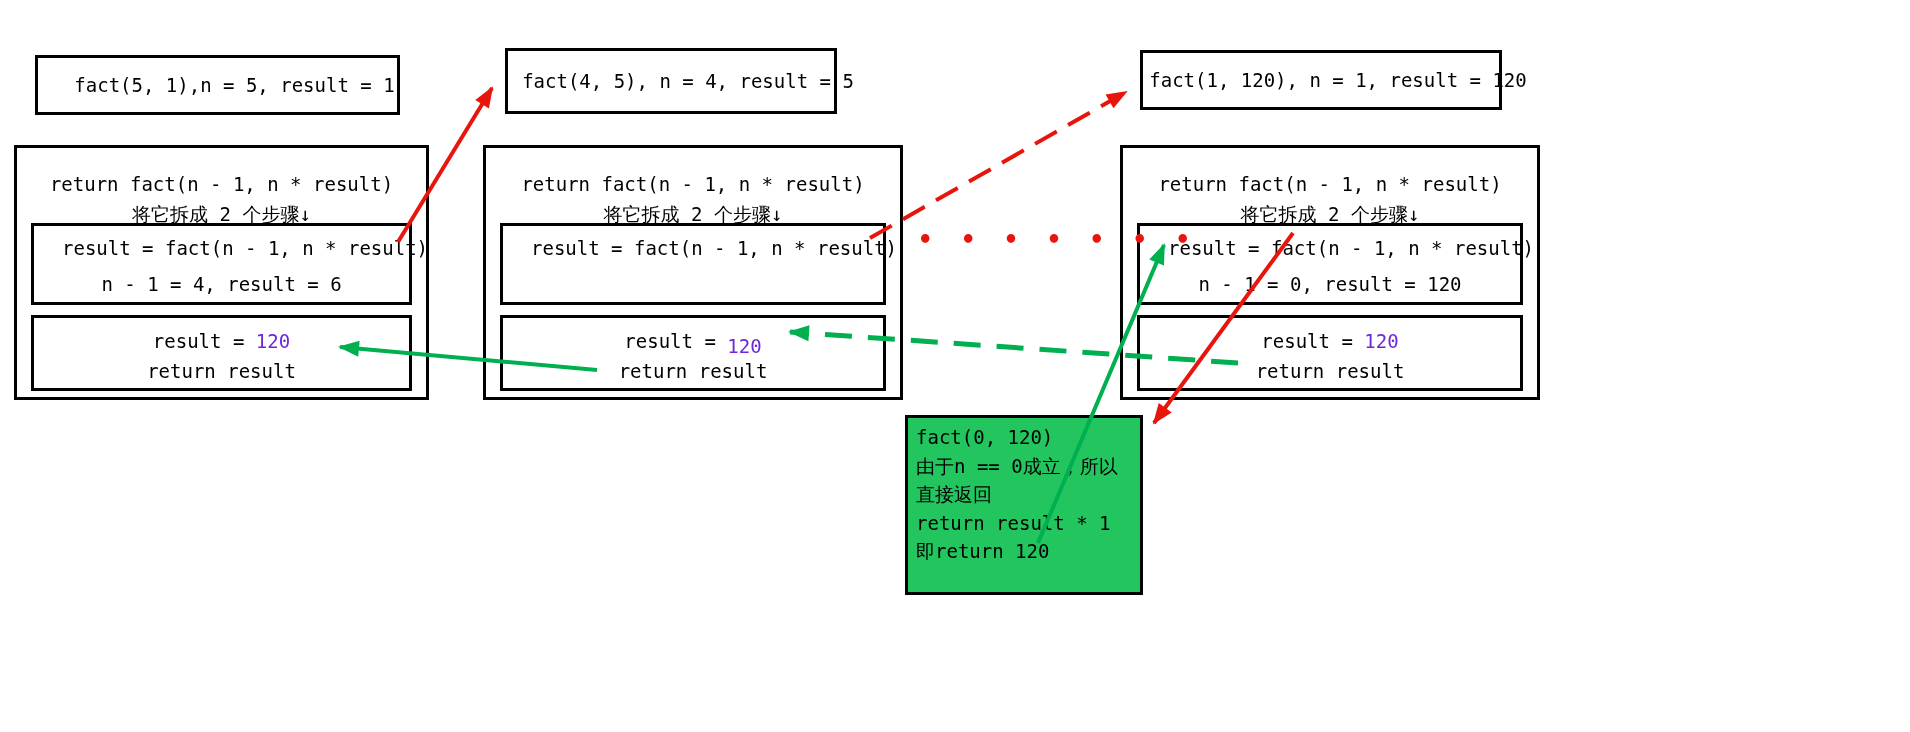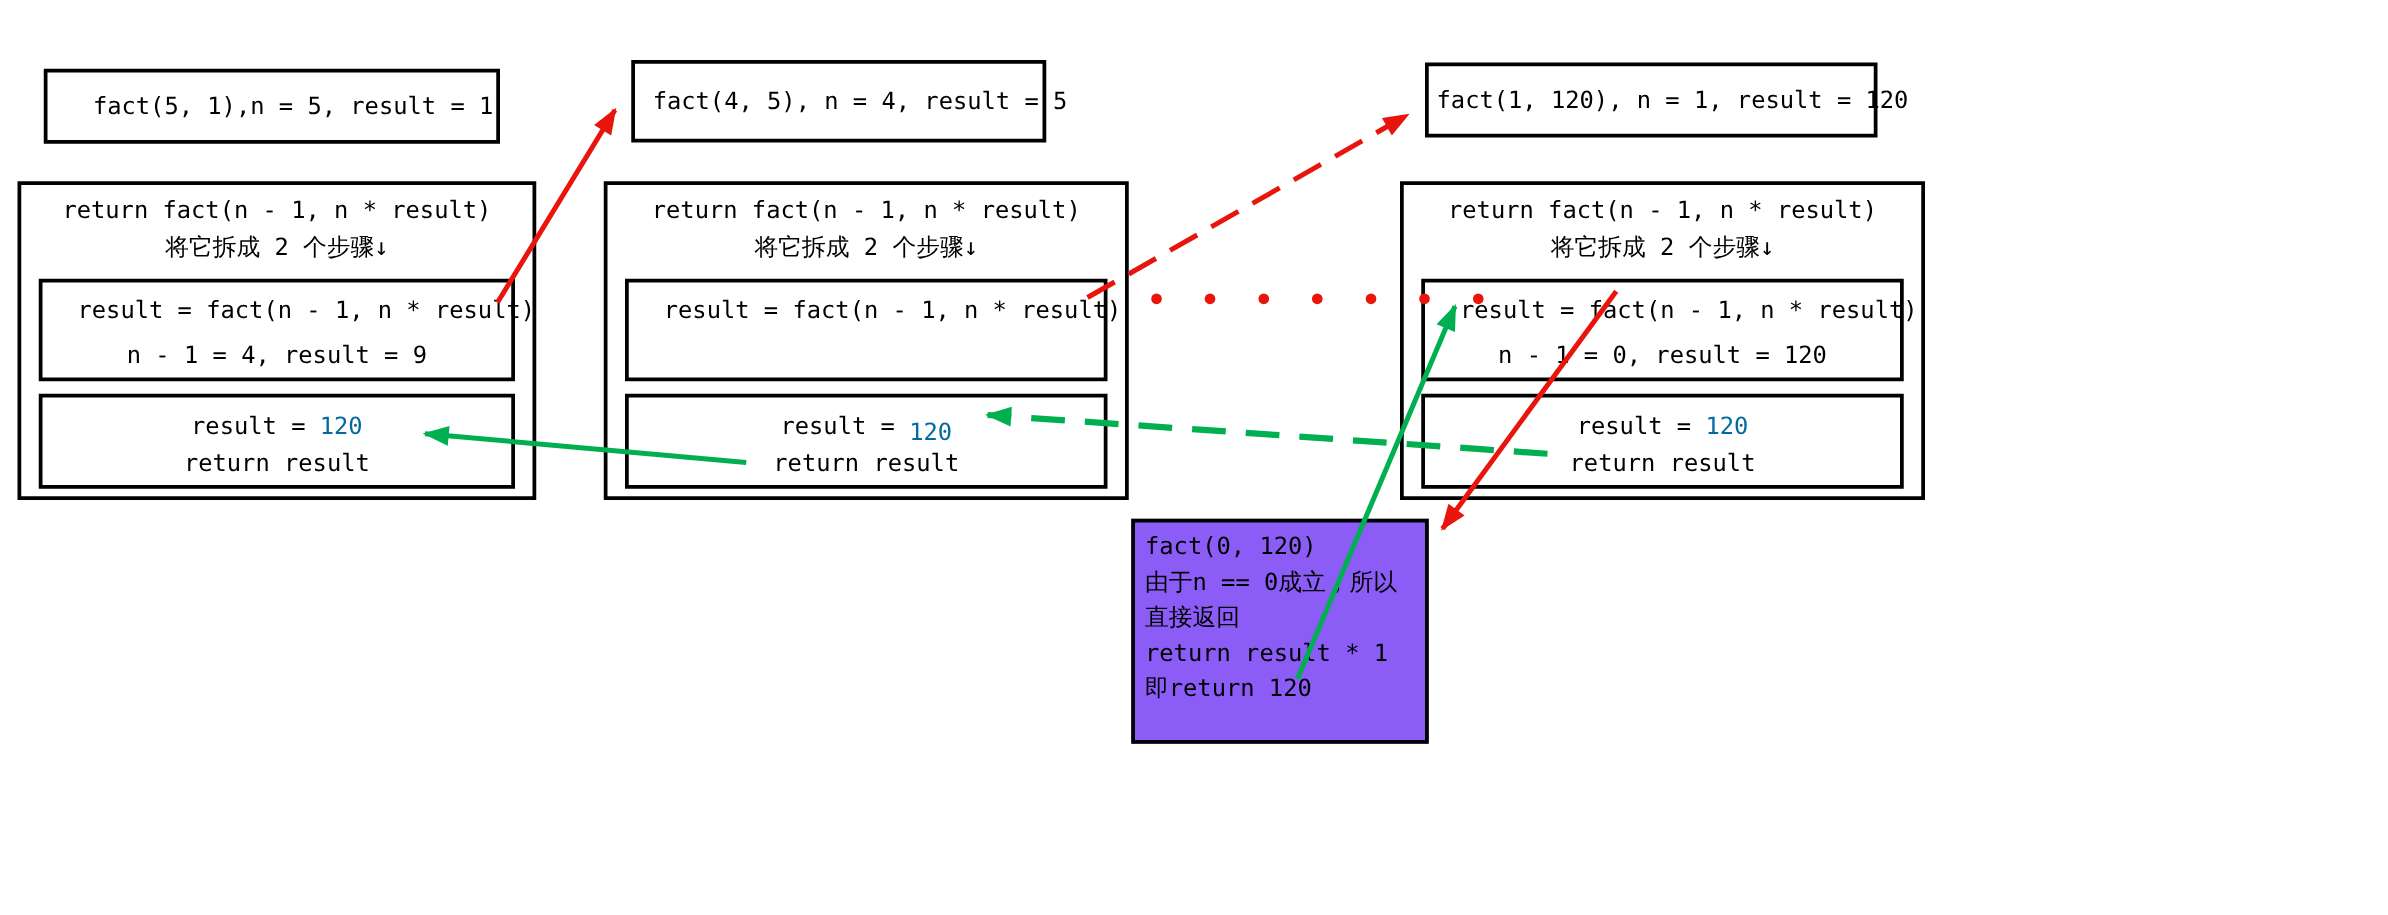--- a/index.html
+++ b/index.html
@@ -4,37 +4,37 @@
 <style>
   html,body{margin:0;padding:0;background:#ffffff;}
   body{font-family:"DejaVu Sans Mono","Liberation Mono",monospace;color:#000;}
   #canvas{position:relative;width:1910px;height:732px;background:#fff;overflow:hidden;}
 
   .call-box{position:absolute;border:3px solid #000;display:flex;align-items:center;justify-content:center;
             font-size:19px;background:#fff;box-sizing:border-box;white-space:nowrap;padding-left:34px;}
 
   .frame{position:absolute;border:3px solid #000;background:#fff;box-sizing:border-box;font-size:19px;}
   .frame-line{text-align:center;line-height:24px;white-space:nowrap;}
-  .frame-line.l1{margin-top:8px;}
+  .frame-line.l1{margin-top:24px;}
   .frame-line.l2{margin-top:6px;}
 
   .step{position:absolute;left:14px;right:14px;border:3px solid #000;box-sizing:border-box;background:#fff;}
   .step1{top:75px;height:82px;}
   .step2{top:167px;height:76px;}
   .step-line{text-align:center;line-height:24px;white-space:nowrap;}
   .step1 .step-line.a{margin-top:10px;padding-left:28px;}
   .step1 .step-line.b{margin-top:12px;}
   .step2 .step-line.a{margin-top:11px;}
   .step2 .step-line.b{margin-top:6px;}
 
-  .green{color:#0369a1;}
+  .green{color:#6d28d9;}
   .v-off{position:relative;top:5px;}
 
   .base-box{position:absolute;left:905px;top:415px;width:238px;height:180px;border:3px solid #000;
-            box-sizing:border-box;background:#8b5cf6;padding:5px 8px;font-size:19px;}
+            box-sizing:border-box;background:#22c55e;padding:5px 8px;font-size:19px;}
   .base-box div{line-height:28.5px;white-space:nowrap;}
 
   .ellipsis{position:absolute;left:918px;top:226px;font-size:24px;font-weight:bold;color:#e8150d;
             letter-spacing:7px;white-space:nowrap;}
 
   #arrow-layer{position:absolute;left:0;top:0;width:1910px;height:732px;pointer-events:none;z-index:5;}
 </style>
 </head>
 <body>
 
@@ -48,21 +48,21 @@
   </div>
   <div class="call-box" style="left:1140px;top:50px;width:362px;height:60px">
     <span>fact(1, 120), n = 1, result = 120</span>
   </div>
 
   <div class="frame" style="left:14px;top:145px;width:415px;height:255px">
     <div class="frame-line l1">return fact(n - 1, n * result)</div>
     <div class="frame-line l2">将它拆成 2 个步骤↓</div>
     <div class="step step1">
       <div class="step-line a">result = fact(n - 1, n * result)</div>
-      <div class="step-line b">n - 1 = 4, result = 9</div>
+      <div class="step-line b">n - 1 = 4, result = 6</div>
     </div>
     <div class="step step2">
       <div class="step-line a"><span>result = </span><span class="green">120</span></div>
       <div class="step-line b">return result</div>
     </div>
   </div>
 
   <div class="frame" style="left:483px;top:145px;width:420px;height:255px">
     <div class="frame-line l1">return fact(n - 1, n * result)</div>
     <div class="frame-line l2">将它拆成 2 个步骤↓</div>

